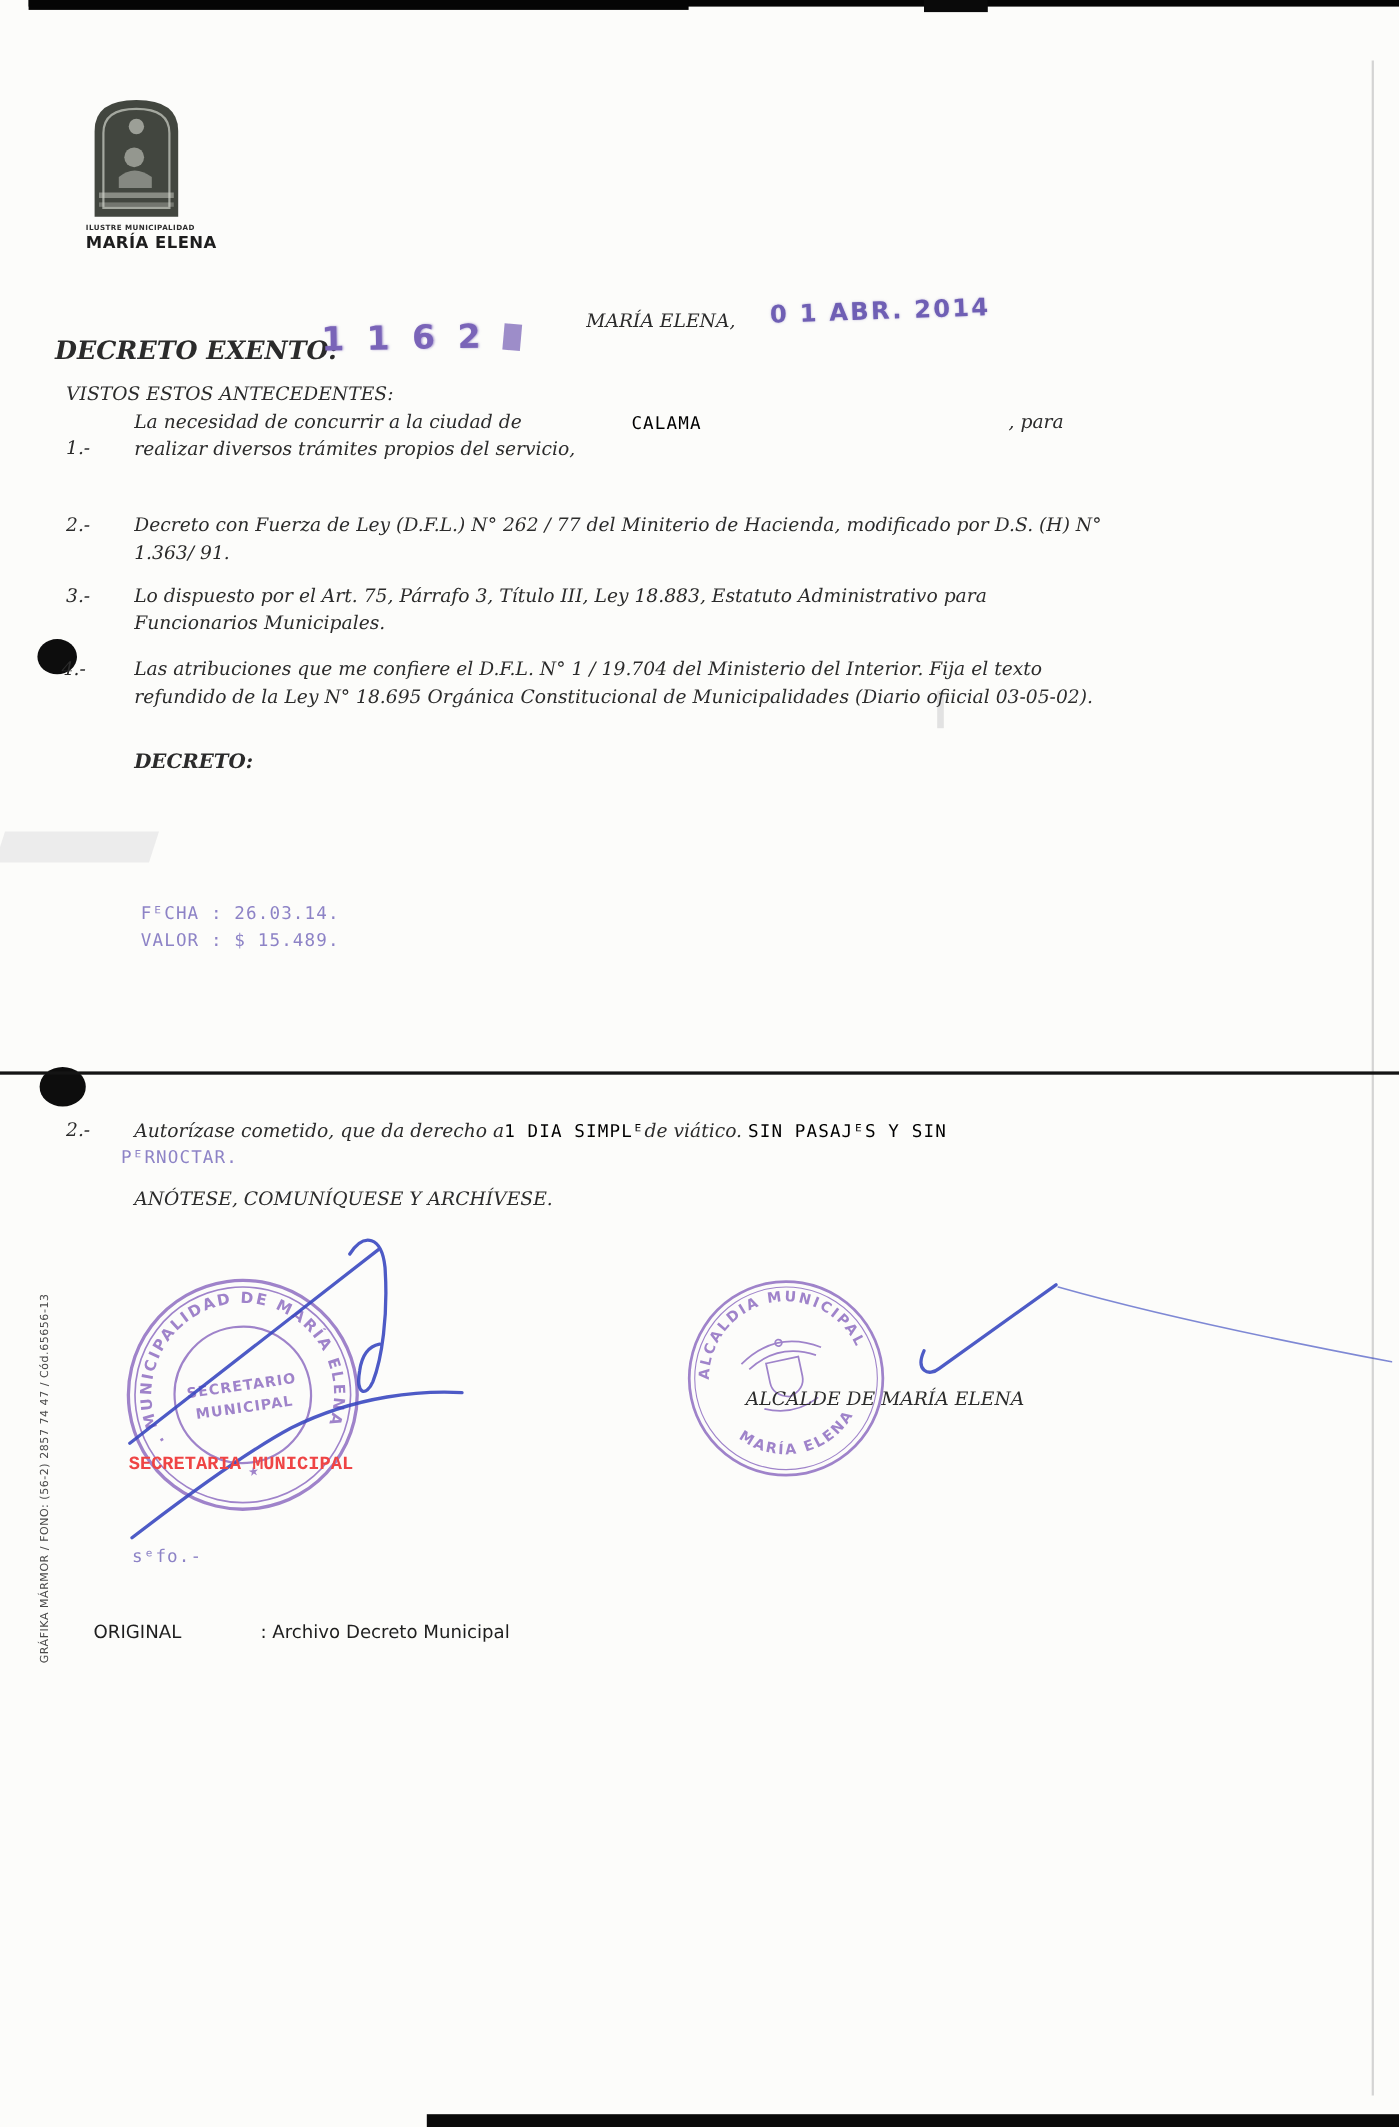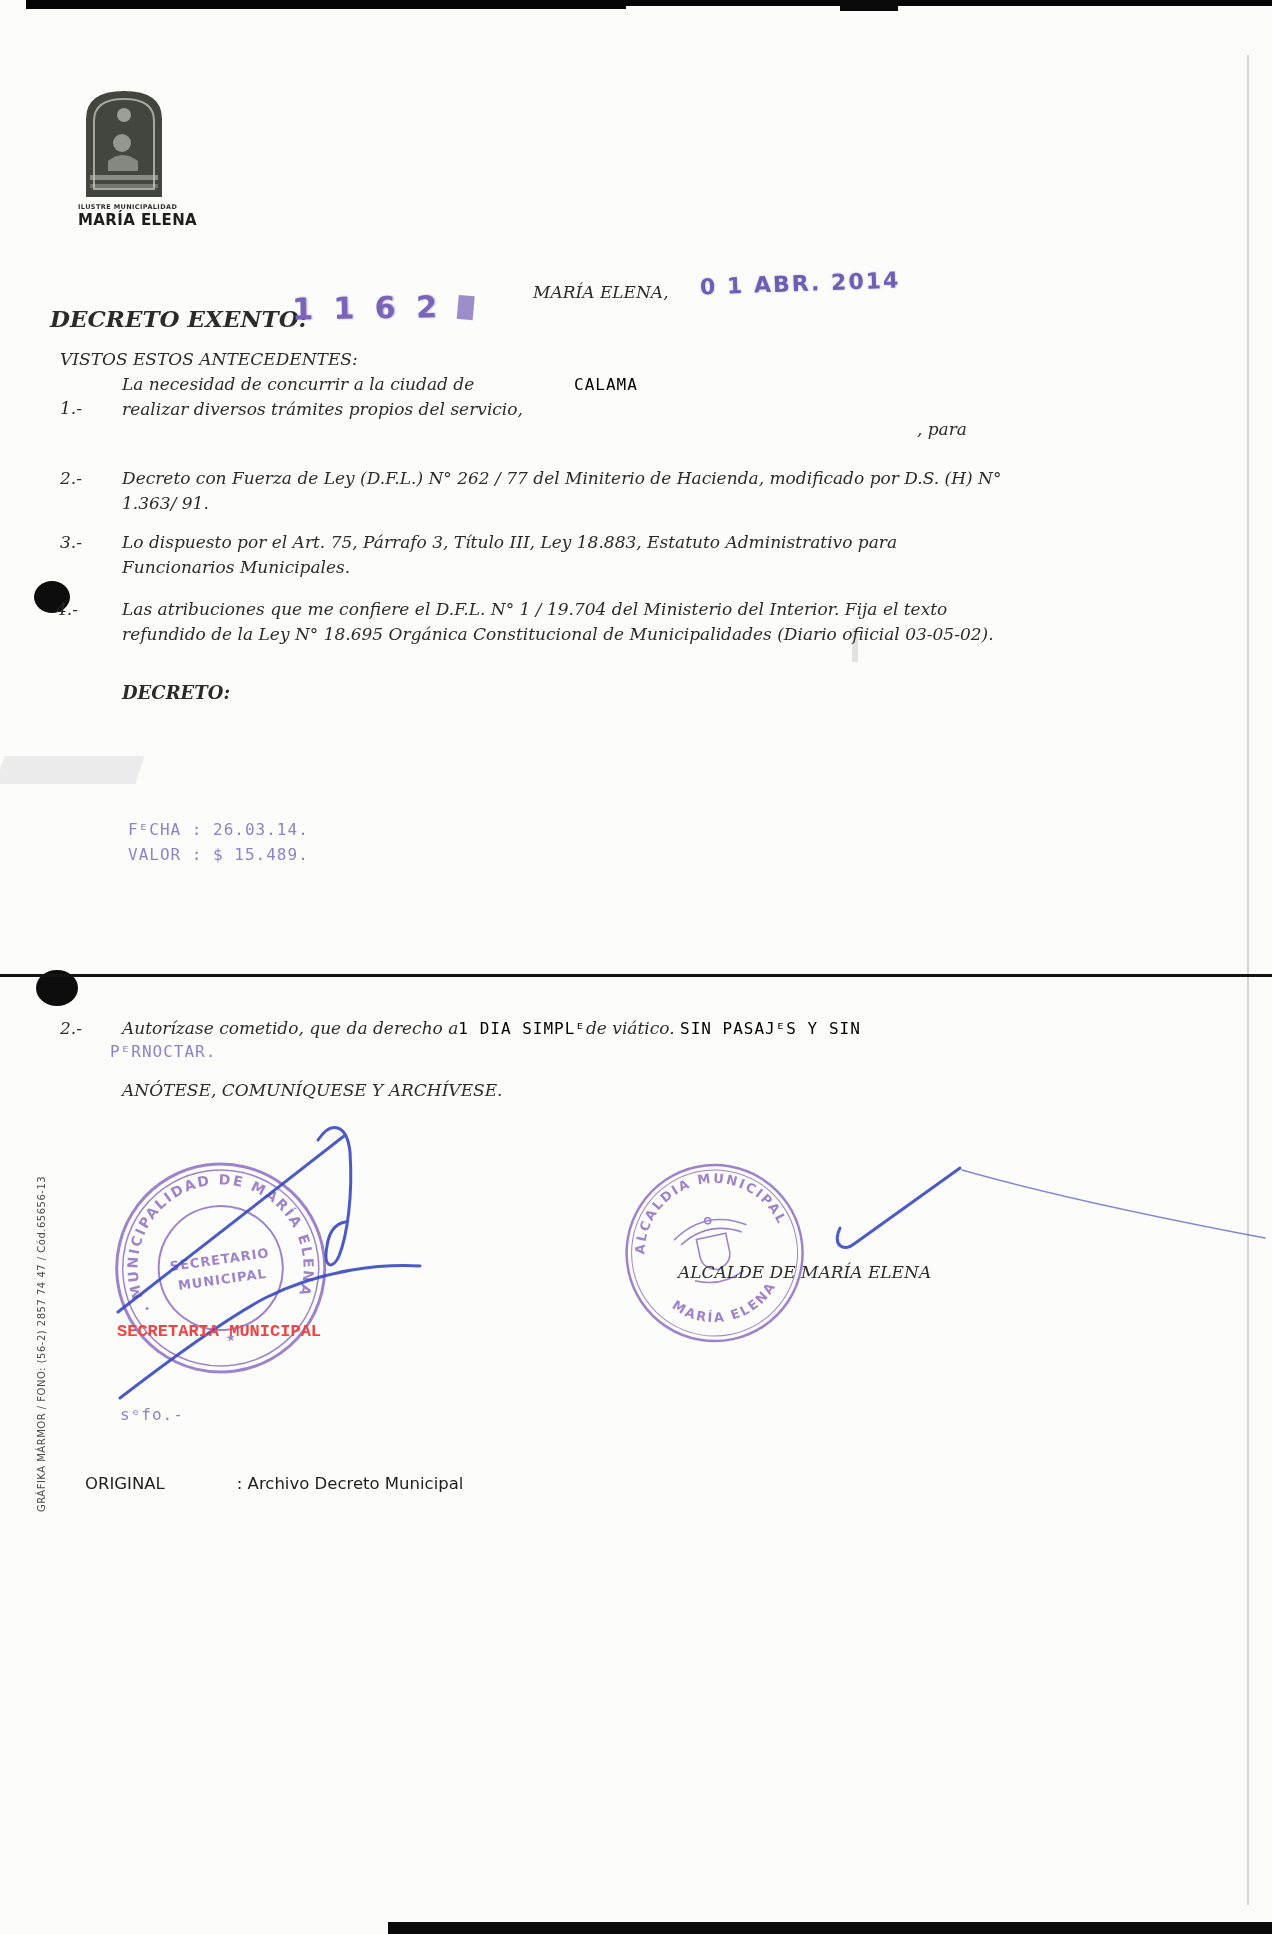--- a/index.html
+++ b/index.html
@@ -38,21 +38,21 @@
       color:#6f5fb4;letter-spacing:2px;transform:rotate(-2deg);text-shadow:0 0 2px rgba(111,95,180,.5);}
   .vistos{left:60px;top:349px;font-size:17px;}
   
   .item-num{font-size:17px;font-style:italic;}
   .n1{left:60px;top:396px;}  .t1{left:122px;top:372px;width:845px;}
   .n2{left:60px;top:466px;}  .t2{left:122px;top:466px;width:905px;}
   .n3{left:60px;top:530px;}  .t3{left:122px;top:530px;width:880px;}
   .n4{left:56px;top:597px;}  .t4{left:122px;top:597px;width:895px;}
   .t1-line{position:relative;height:25px;}
   .t1-city{position:absolute;left:452px;top:0;}
-  .t1-para{position:absolute;right:0;top:0;margin-top:45px;}
+  .t1-para{position:absolute;right:0;top:0;}
   .decreto-heading{left:122px;top:682px;font-size:18px;}
   
   .typed-block{left:122px;top:713px;line-height:26px;white-space:pre;}
   .typed-fecha{left:128px;top:820px;}
   .typed-valor{left:128px;top:845px;}
   
   .auth-num{left:60px;top:1016px;}
   .auth-text{left:122px;top:1016px;width:1030px;}
   .auth-line2{left:110px;top:1042px;}
   .closing{left:122px;top:1080px;font-size:17px;}

